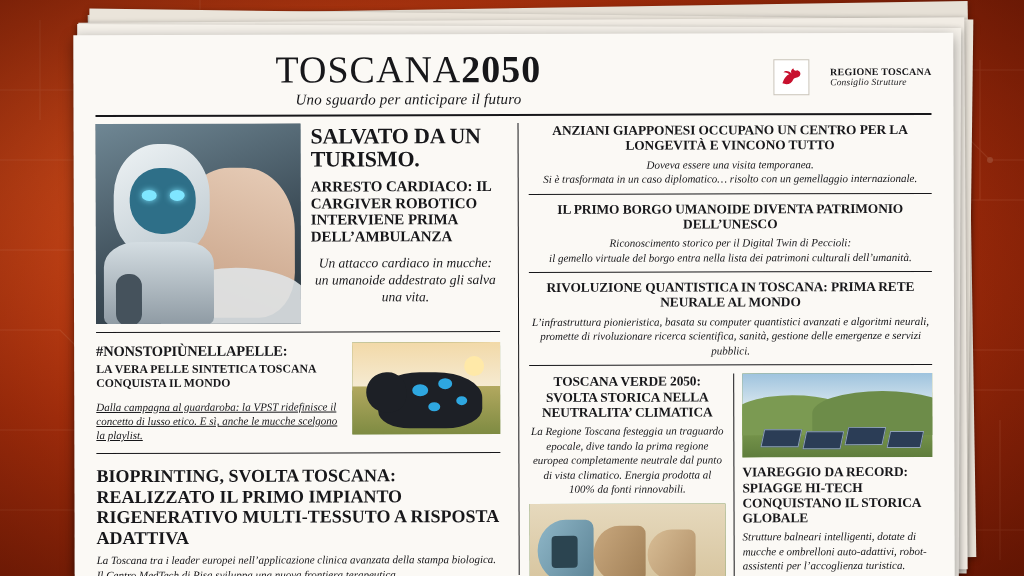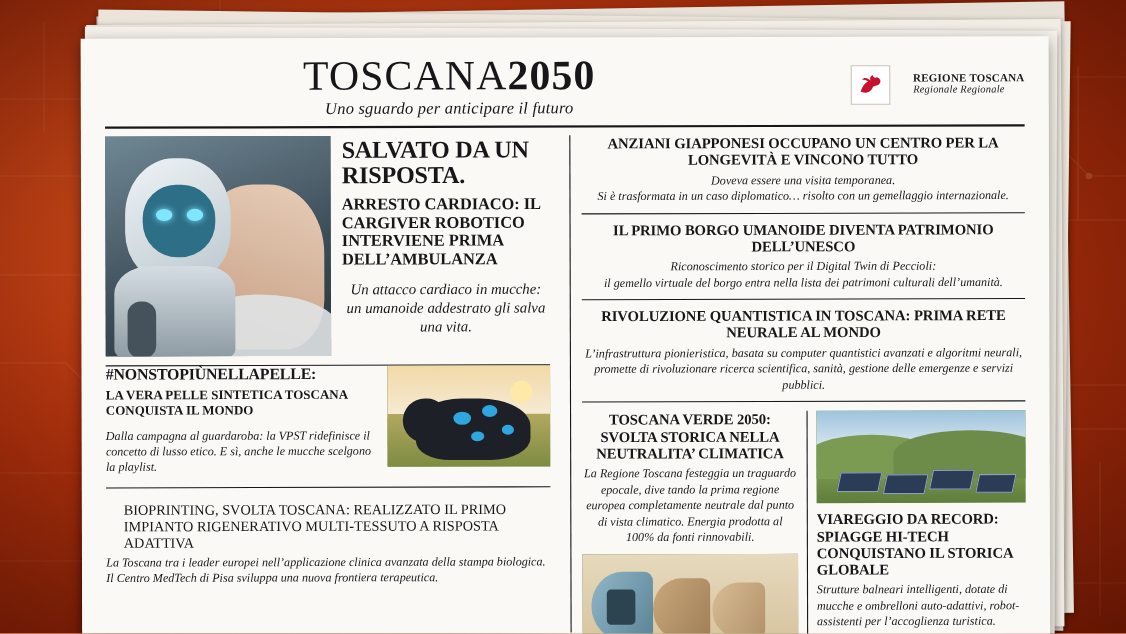--- a/index.html
+++ b/index.html
@@ -157,52 +157,52 @@
   }
   .lead-standfirst {
     font-style: italic;
     font-size: 13.5px;
     line-height: 1.28;
     margin-top: 9px;
     text-align: center;
   }
 
   
-  .story2 { display: flex; gap: 10px; }
+  .story2 { display: flex; gap: 10px; margin-top: 10px; }
   .story2-text { flex: 1; }
   .hash-head {
     font-weight: 700;
     font-size: 14.5px;
     letter-spacing: -.2px;
   }
   .sub-head {
     font-weight: 700;
     font-size: 11.8px;
     line-height: 1.18;
     margin-top: 3px;
   }
   .body-it {
     font-style: italic;
     font-size: 11px;
     line-height: 1.3;
     margin-top: 9px;
+    text-decoration: underline;
   }
   .story2-photo {
     width: 148px; height: 92px; flex: none;
     overflow: hidden; position: relative;
     background: #7a8f4a;
   }
 
   
   .story3 { margin-top: 12px; }
   .story3 .h {
-    font-weight: 400;
-    font-size: 13px;
+    font-weight: 700;
+    font-size: 18px;
     line-height: 1.16;
-    margin-left: 16px;
   }
   .story3 .b {
     font-style: italic;
     font-size: 11px;
     line-height: 1.3;
     margin-top: 4px;
   }
 
   
   .r-item { text-align: center; }
@@ -310,21 +310,21 @@
 
     <div class="logo-block">
       <div class="logo-mark">
         <svg width="26" height="26" viewBox="0 0 26 26">
           <path d="M4 19 C6 13 9 10 13 9 C12 7 13 5 15 4 C15 6 17 7 19 6 C22 7 23 10 21 12 C19 14 16 13 15 15 C14 18 11 20 8 20 Z" fill="#c8102e"></path>
           <path d="M13 9 C10 6 7 6 5 8 C8 8 10 9 12 11 Z" fill="#c8102e"></path>
         </svg>
       </div>
       <div class="logo-text">
         <div class="l1">REGIONE TOSCANA</div>
-        <div class="l2">Regionale Regionale</div>
+        <div class="l2">Consiglio Strutture</div>
       </div>
     </div>
   </div>
 
   <div class="rule-thick"></div>
 
   <div class="body-grid">
 
     <div class="col-left">
 
@@ -334,21 +334,21 @@
           <div class="ph-person" style="right:6px;bottom:6px;width:120px;height:150px;background:linear-gradient(200deg,#e7cdb8,#c49c80);border-radius:46% 42% 30% 34%;"></div>
           <div style="position:absolute;right:-10px;bottom:-14px;width:150px;height:70px;background:#dfe3e6;border-radius:50% 50% 0 0;opacity:.9;"></div>
           <div class="ph-robot-head" style="left:18px;top:20px;width:96px;height:112px;"></div>
           <div class="ph-face" style="left:34px;top:44px;width:66px;height:66px;background:#2e6f88;border-radius:46% 46% 48% 48%;"></div>
           <div class="ph-eye" style="left:46px;top:66px;width:15px;height:11px;"></div>
           <div class="ph-eye" style="left:74px;top:66px;width:15px;height:11px;"></div>
           <div style="position:absolute;left:8px;top:118px;width:110px;height:84px;background:linear-gradient(180deg,#d4dde2,#8e9aa3);border-radius:30% 26% 10% 10%;"></div>
           <div style="position:absolute;left:20px;top:150px;width:26px;height:52px;background:#45525c;border-radius:12px;"></div>
         </div>
         <div class="lead-text">
-          <div class="headline-xl">SALVATO DA UN RISPOSTA.</div>
+          <div class="headline-xl">SALVATO DA UN TURISMO.</div>
           <div class="headline-md">ARRESTO CARDIACO: IL CARGIVER ROBOTICO INTERVIENE PRIMA DELL’AMBULANZA</div>
           <div class="lead-standfirst">Un attacco cardiaco in mucche: un umanoide addestrato gli salva una vita.</div>
         </div>
       </div>
 
       <div class="rule-thin" style="margin-top:8px;"></div>
 
       <div class="story2">
         <div class="story2-text">
           <div class="hash-head">#NONSTOPIÙNELLAPELLE:</div>

